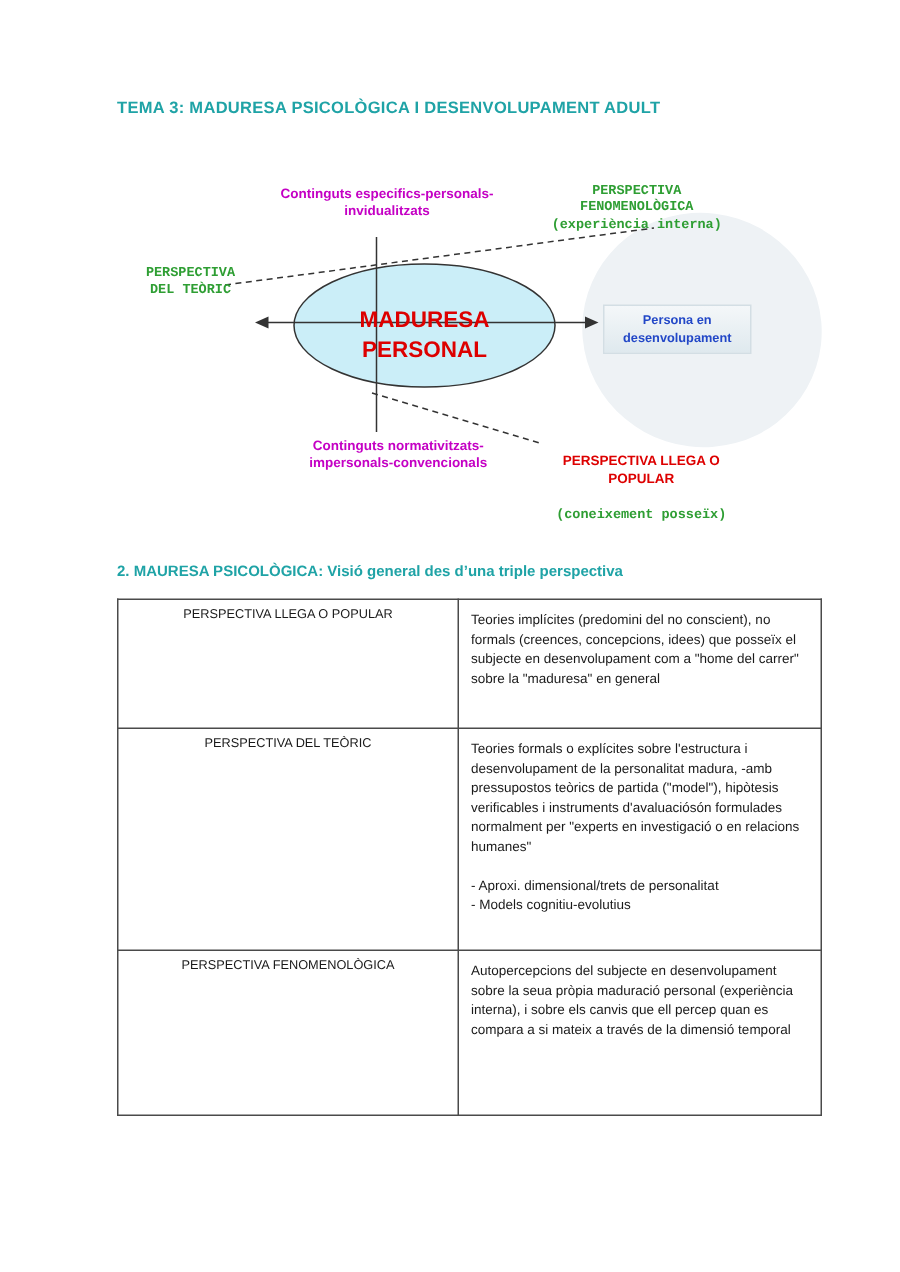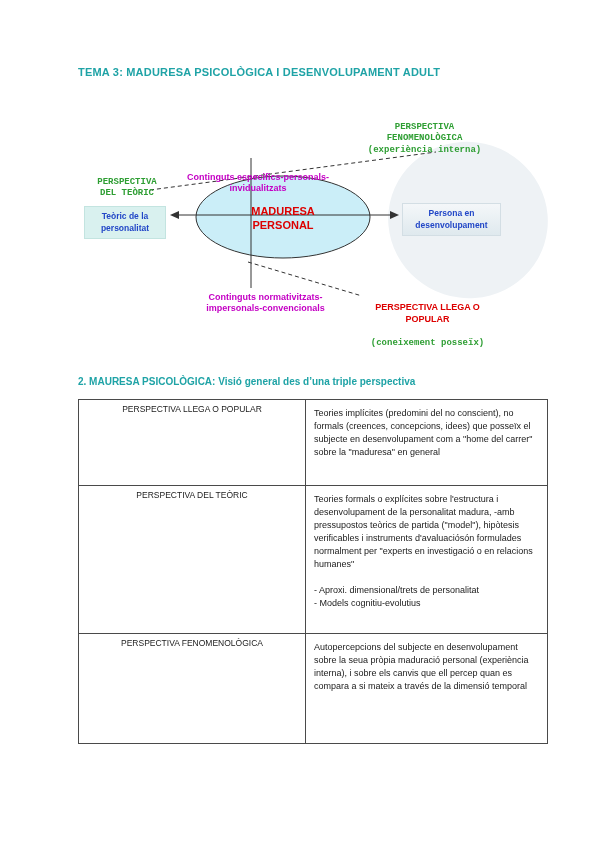--- a/index.html
+++ b/index.html
@@ -13,36 +13,36 @@
   }
   .diagram { position:absolute; left:0; top:110px; width:600px; height:250px; }
   .diagram svg { position:absolute; left:0; top:0; }
   .lbl {
     position:absolute; white-space:pre-line; font-weight:bold;
     font-size:9px; line-height:1.25; text-align:center;
   }
   .magenta { color:#c400c4; }
   .green { color:#2e9e33;font-family:Liberation Mono, monospace; }
   .red { color:#dd0000; }
-  .top-label { left:158px; top:14px; width:200px;margin-top:48px; }
+  .top-label { left:158px; top:14px; width:200px; }
   .top-right-label { left:352px; top:12px; width:145px; }
   .left-label { left:78px; top:67px; width:98px; }
   .bottom-label { left:163px; top:182px; width:205px;text-align:center; }
   .bottom-right { left:350px; top:181px; width:155px; }
   .bottom-right .sub { margin-top:2px; }
   .side-box {
     position:absolute; display:flex; align-items:center; justify-content:center;
     font-size:8.5px; font-weight:bold; color:#2247c7; text-align:center;
     white-space:pre-line; line-height:1.3;
   }
   .left-box { left:84px; top:96px; width:80px; height:31px; background:#d9f1ef; border:1px solid #c3e4e0; }
   .right-box { left:402px; top:93px; width:97px; height:31px; background:linear-gradient(#f4f7f9,#dfe9ee); border:1px solid #d3dee4; }
   .center-label {
     position:absolute; left:238px; top:94px; width:90px; text-align:center;
-    color:#dd0000; font-weight:bold; font-size:11px; line-height:1.3; white-space:pre-line;
+    color:#dd0000; font-weight:bold; font-size:15px; line-height:1.3; white-space:pre-line;
   }
   .section-heading {
     position:absolute; left:78px; top:376px; margin:0;
     font-size:10px; font-weight:bold; color:#1fa3a6;
   }
   table.perspectives {
     position:absolute; left:78px; top:399px; width:443px;
     border-collapse:collapse; table-layout:fixed;
   }
   table.perspectives td {
@@ -78,22 +78,20 @@
   <div class="lbl magenta top-label">Continguts especifics-personals-
 invidualitzats</div>
 
   <div class="lbl green top-right-label">PERSPECTIVA
 FENOMENOLÒGICA
 (experiència interna)</div>
 
   <div class="lbl green left-label">PERSPECTIVA
 DEL TEÒRIC</div>
 
-  <div class="side-box left-box">Teòric de la
-personalitat</div>
 
   <div class="center-label">MADURESA
 PERSONAL</div>
 
   <div class="side-box right-box">Persona en
 desenvolupament</div>
 
   <div class="lbl magenta bottom-label">Continguts normativitzats-
 impersonals-convencionals</div>
 

